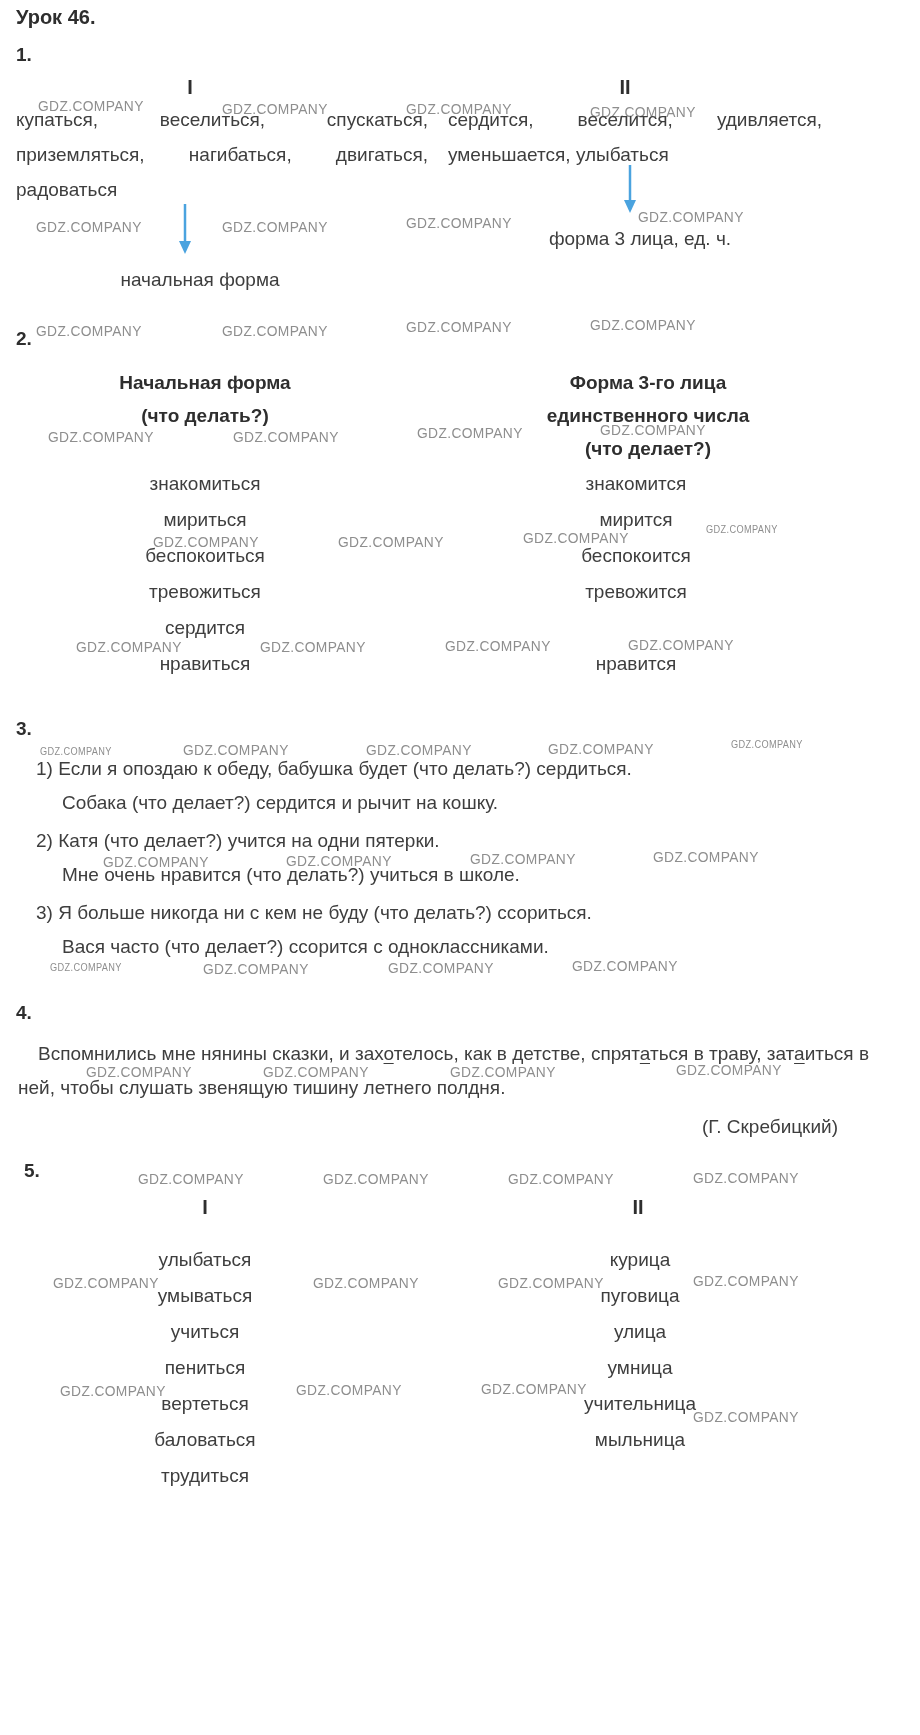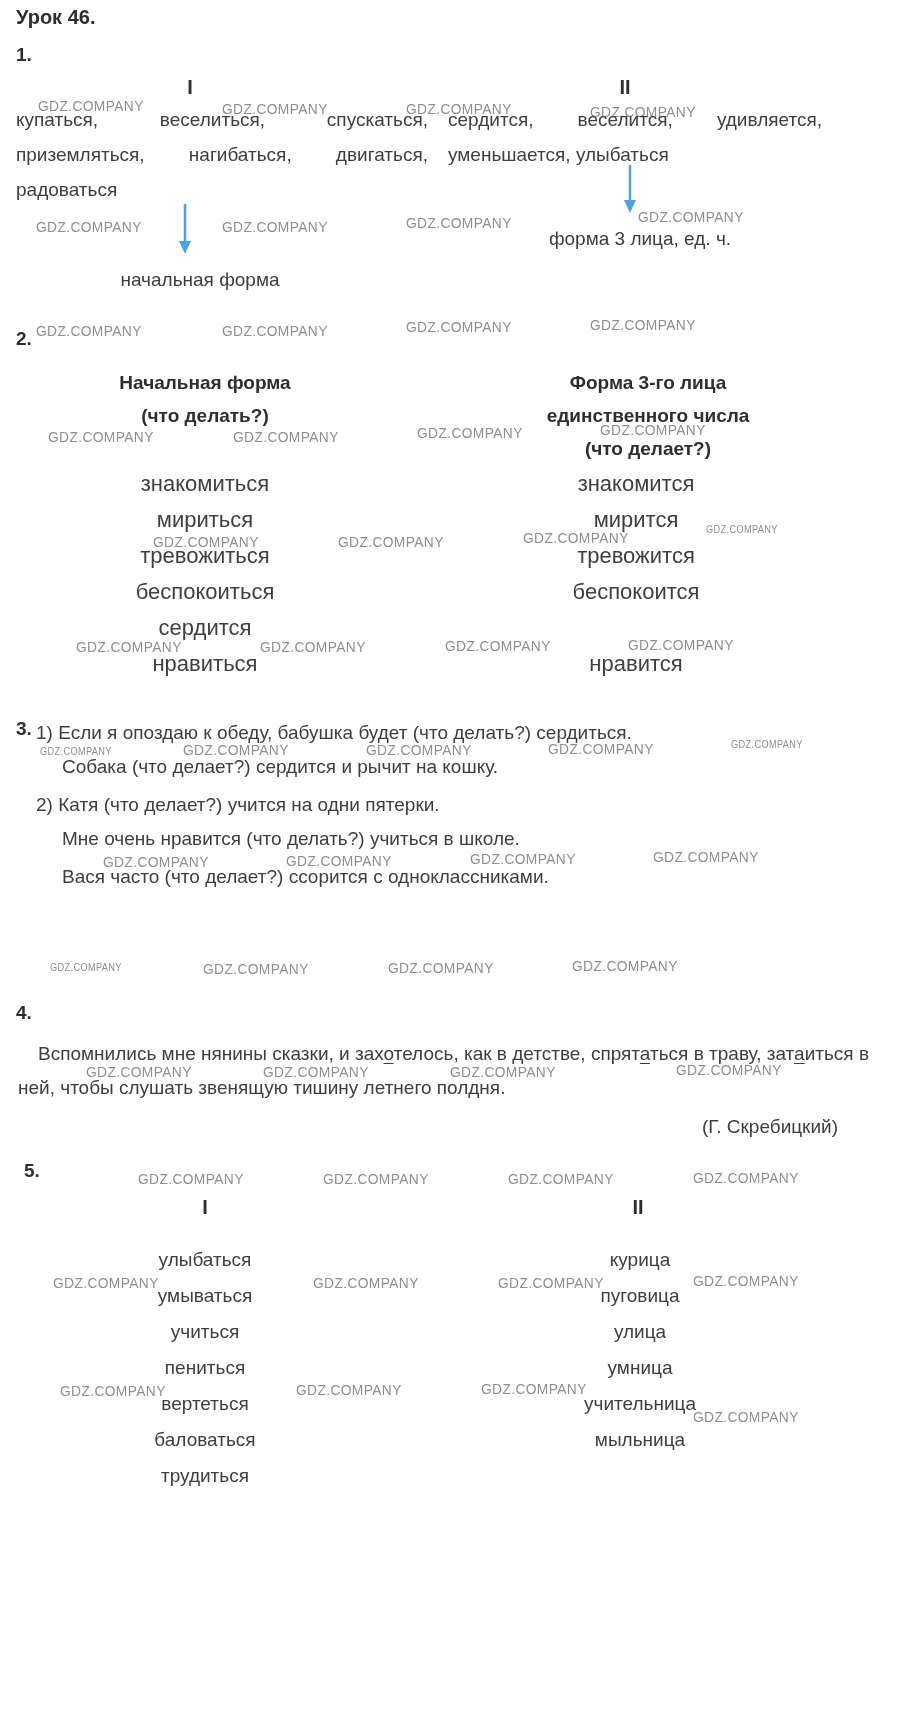--- a/index.html
+++ b/index.html
@@ -15,21 +15,21 @@
   .title {
     position:absolute; left:16px; top:6px; margin:0;
     font-size:20px; font-weight:bold; color:#2e2e2e;
   }
   .exnum {position:absolute; font-size:19px; font-weight:bold; color:#2e2e2e;}
   .colhead {font-size:20px; font-weight:bold; color:#2e2e2e; text-align:center;}
   .wline {line-height:35px;}
   .jline {text-align:justify; text-align-last:justify;}
   .th {font-size:19px; font-weight:bold; color:#2e2e2e; line-height:33px; text-align:center;}
   .trow {display:flex; height:36px; align-items:center;}
-  .tcell {width:330px; text-align:center; font-size:22px;}
+  .tcell {width:330px; text-align:center; font-size:19px;}
   .tcell + .tcell {margin-left:96px; width:340px;}
   .sline {line-height:34px;}
   .s-item {margin-bottom:4px;}
   .indent {padding-left:26px;}
   .para {line-height:34px; text-indent:20px;}
   .u {text-decoration:underline; text-underline-offset:3px;}
   .item {line-height:36px;}
   .wm {
     position:absolute; white-space:nowrap;
     color:#8e8e8e; font-size:15px; letter-spacing:0.4px;
@@ -148,48 +148,49 @@
     <section class="abs" style="left:40px;top:466px">
       <div class="trow">
         <div class="tcell">знакомиться</div>
         <div class="tcell">знакомится</div>
       </div>
       <div class="trow">
         <div class="tcell">мириться</div>
         <div class="tcell">мирится</div>
       </div>
       <div class="trow">
+        <div class="tcell">беспокоиться</div>
+        <div class="tcell">беспокоится</div>
+      </div>
+      <div class="trow">
         <div class="tcell">тревожиться</div>
         <div class="tcell">тревожится</div>
       </div>
       <div class="trow">
-        <div class="tcell">беспокоиться</div>
-        <div class="tcell">беспокоится</div>
-      </div>
-      <div class="trow">
         <div class="tcell">сердится</div>
       </div>
       <div class="trow">
         <div class="tcell">нравиться</div>
         <div class="tcell">нравится</div>
       </div>
     </section>
 
     <div class="exnum" style="left:16px;top:718px">3.</div>
 
-    <section class="abs" style="left:36px;top:716px;width:860px">
+    <section class="abs" style="left:36px;top:752px;width:860px">
       <div class="s-item">
         <div class="t sline">1) Если я опоздаю к обеду, бабушка будет (что делать?) сердиться.</div>
         <div class="t sline indent">Собака (что делает?) сердится и рычит на кошку.</div>
       </div>
       <div class="s-item">
         <div class="t sline">2) Катя (что делает?) учится на одни пятерки.</div>
         <div class="t sline indent">Мне очень нравится (что делать?) учиться в школе.</div>
       </div>
       <div class="s-item">
+        <div class="t sline">3) Я больше никогда ни с кем не буду (что делать?) ссориться.</div>
         <div class="t sline indent">Вася часто (что делает?) ссорится с одноклассниками.</div>
       </div>
     </section>
 
     <div class="exnum" style="left:16px;top:1002px">4.</div>
 
     <section class="abs t para" style="left:18px;top:1037px;width:884px" id="ex4-text"><span>Вспомнились мне нянины сказки, и зах</span><span class="u">о</span><span>телось, как в детстве, спрят</span><span class="u">а</span><span>ться в траву, зат</span><span class="u">а</span><span>иться в ней, чтобы слушать звенящую тишину летнего полдня.</span></section>
 
     <div class="abs t" style="left:18px;top:1116px;width:820px;text-align:right">(Г. Скребицкий)</div>
 

